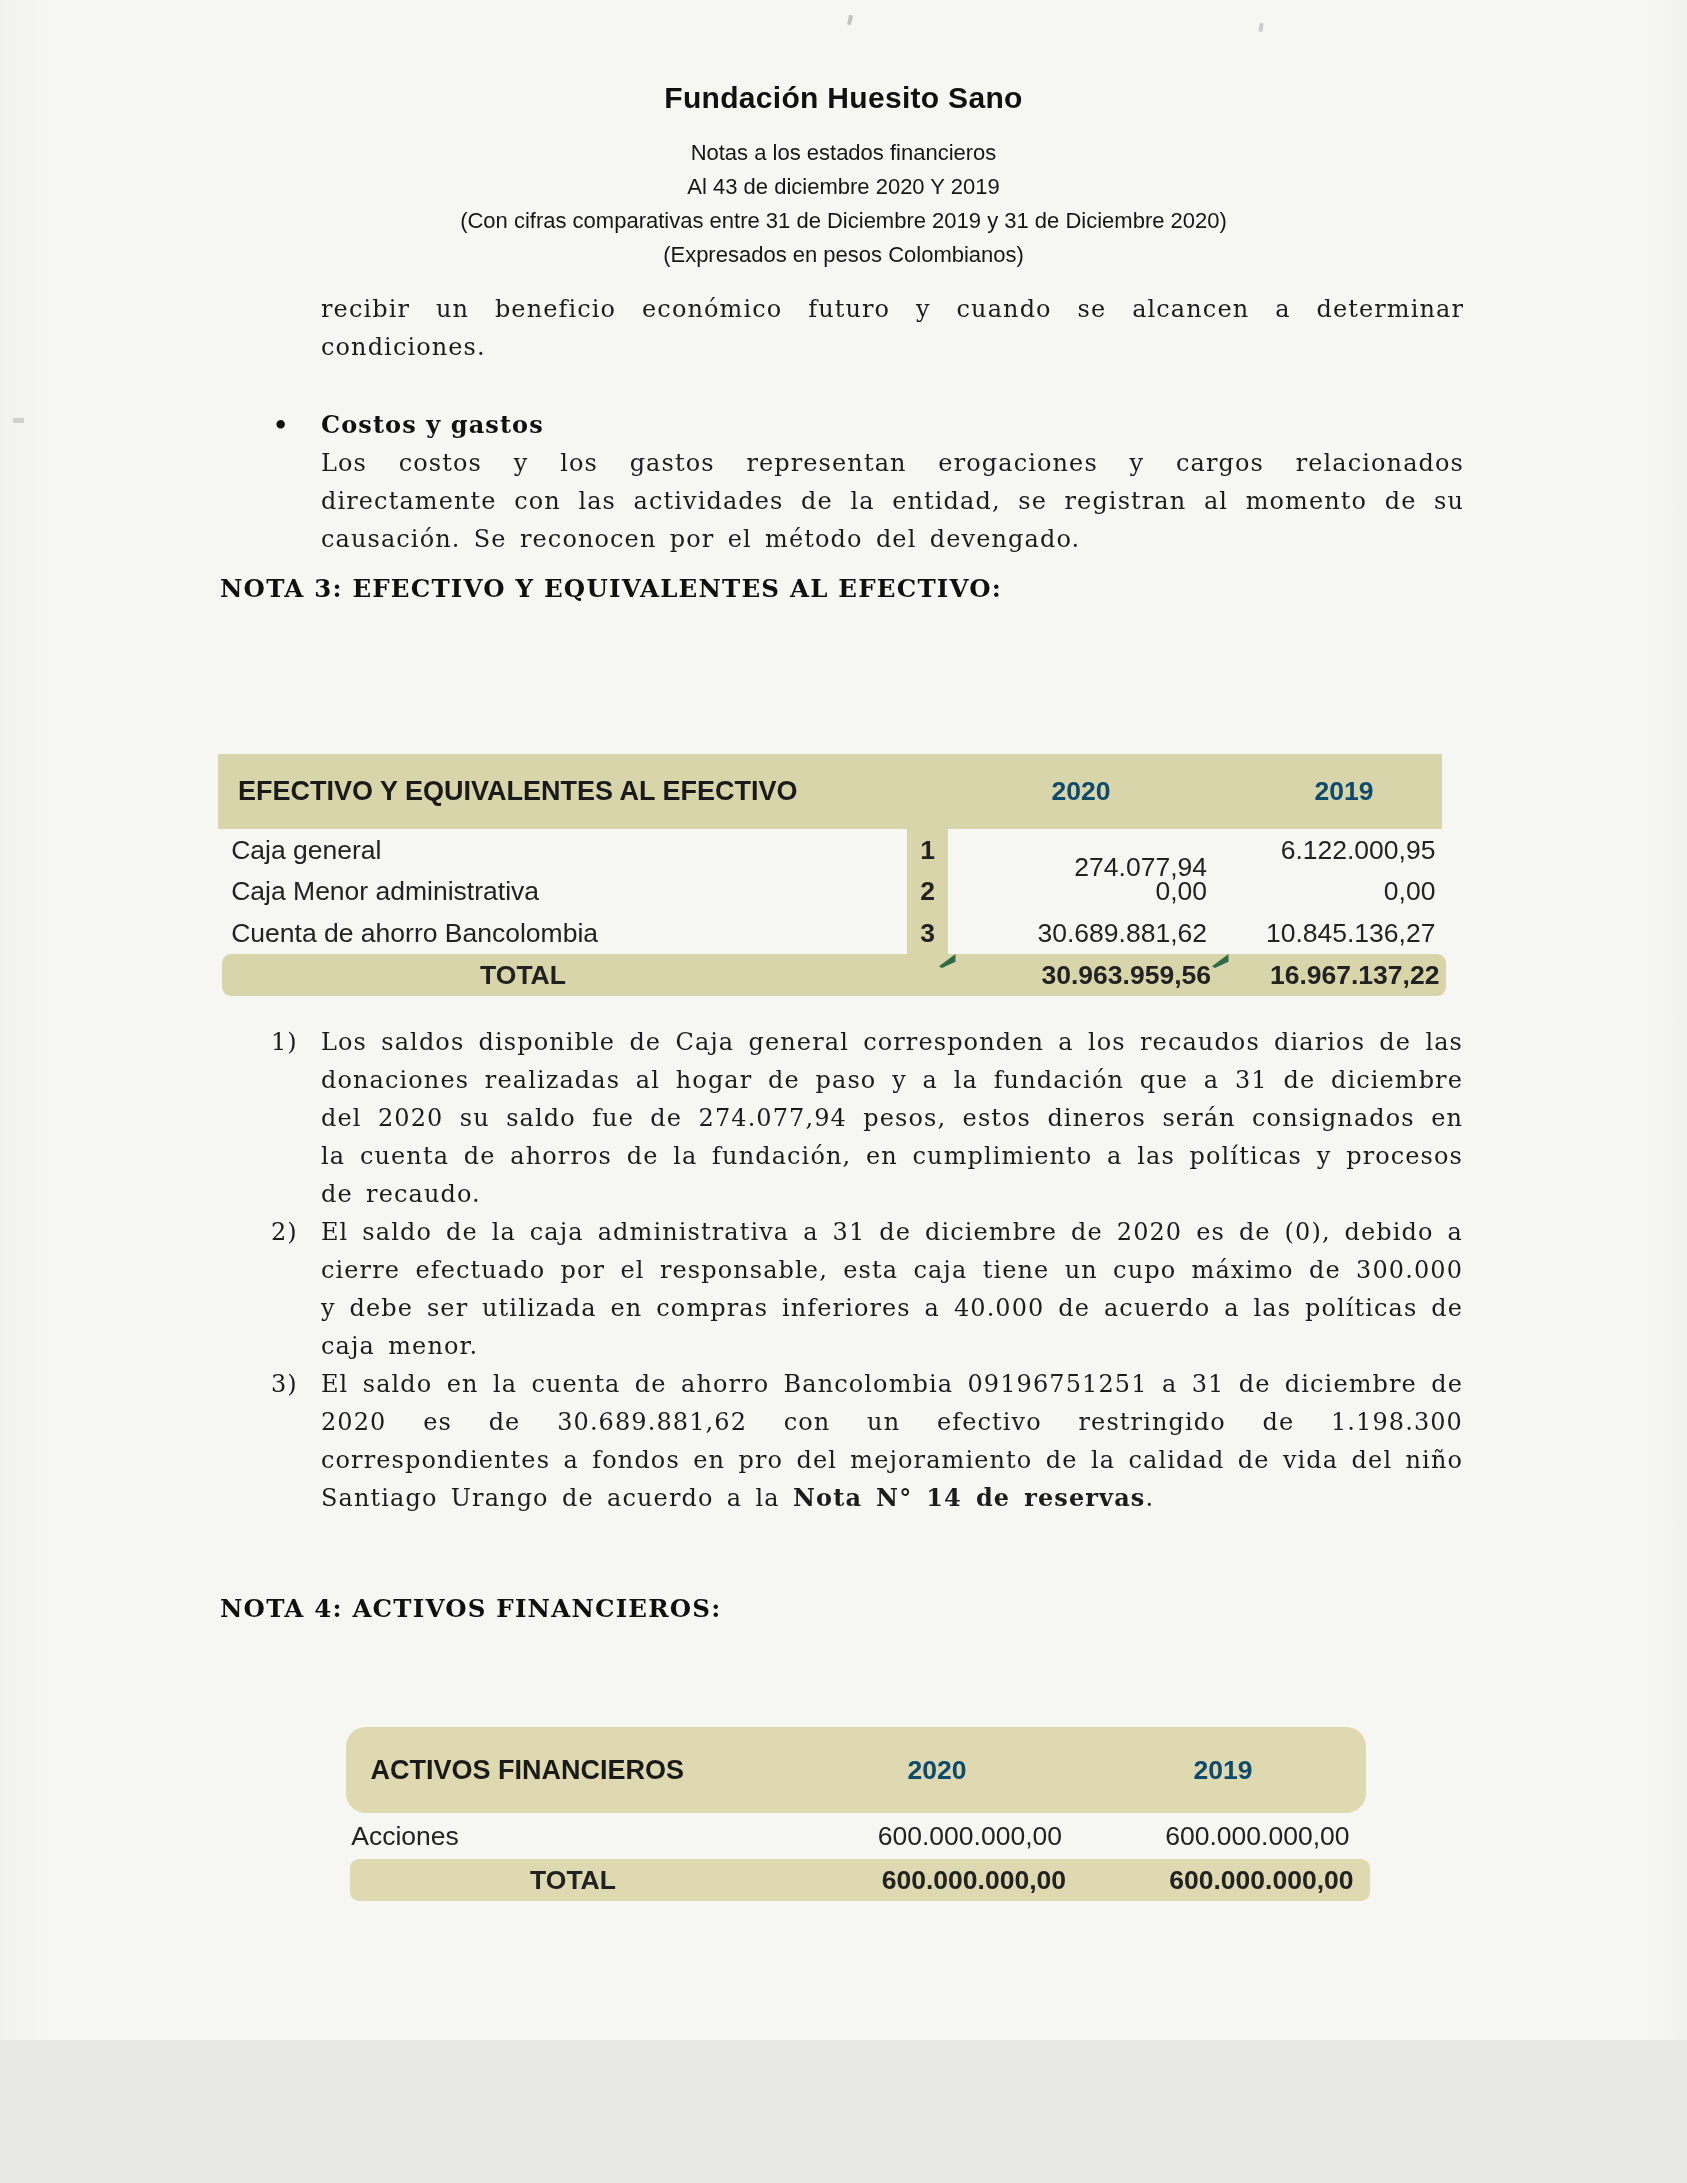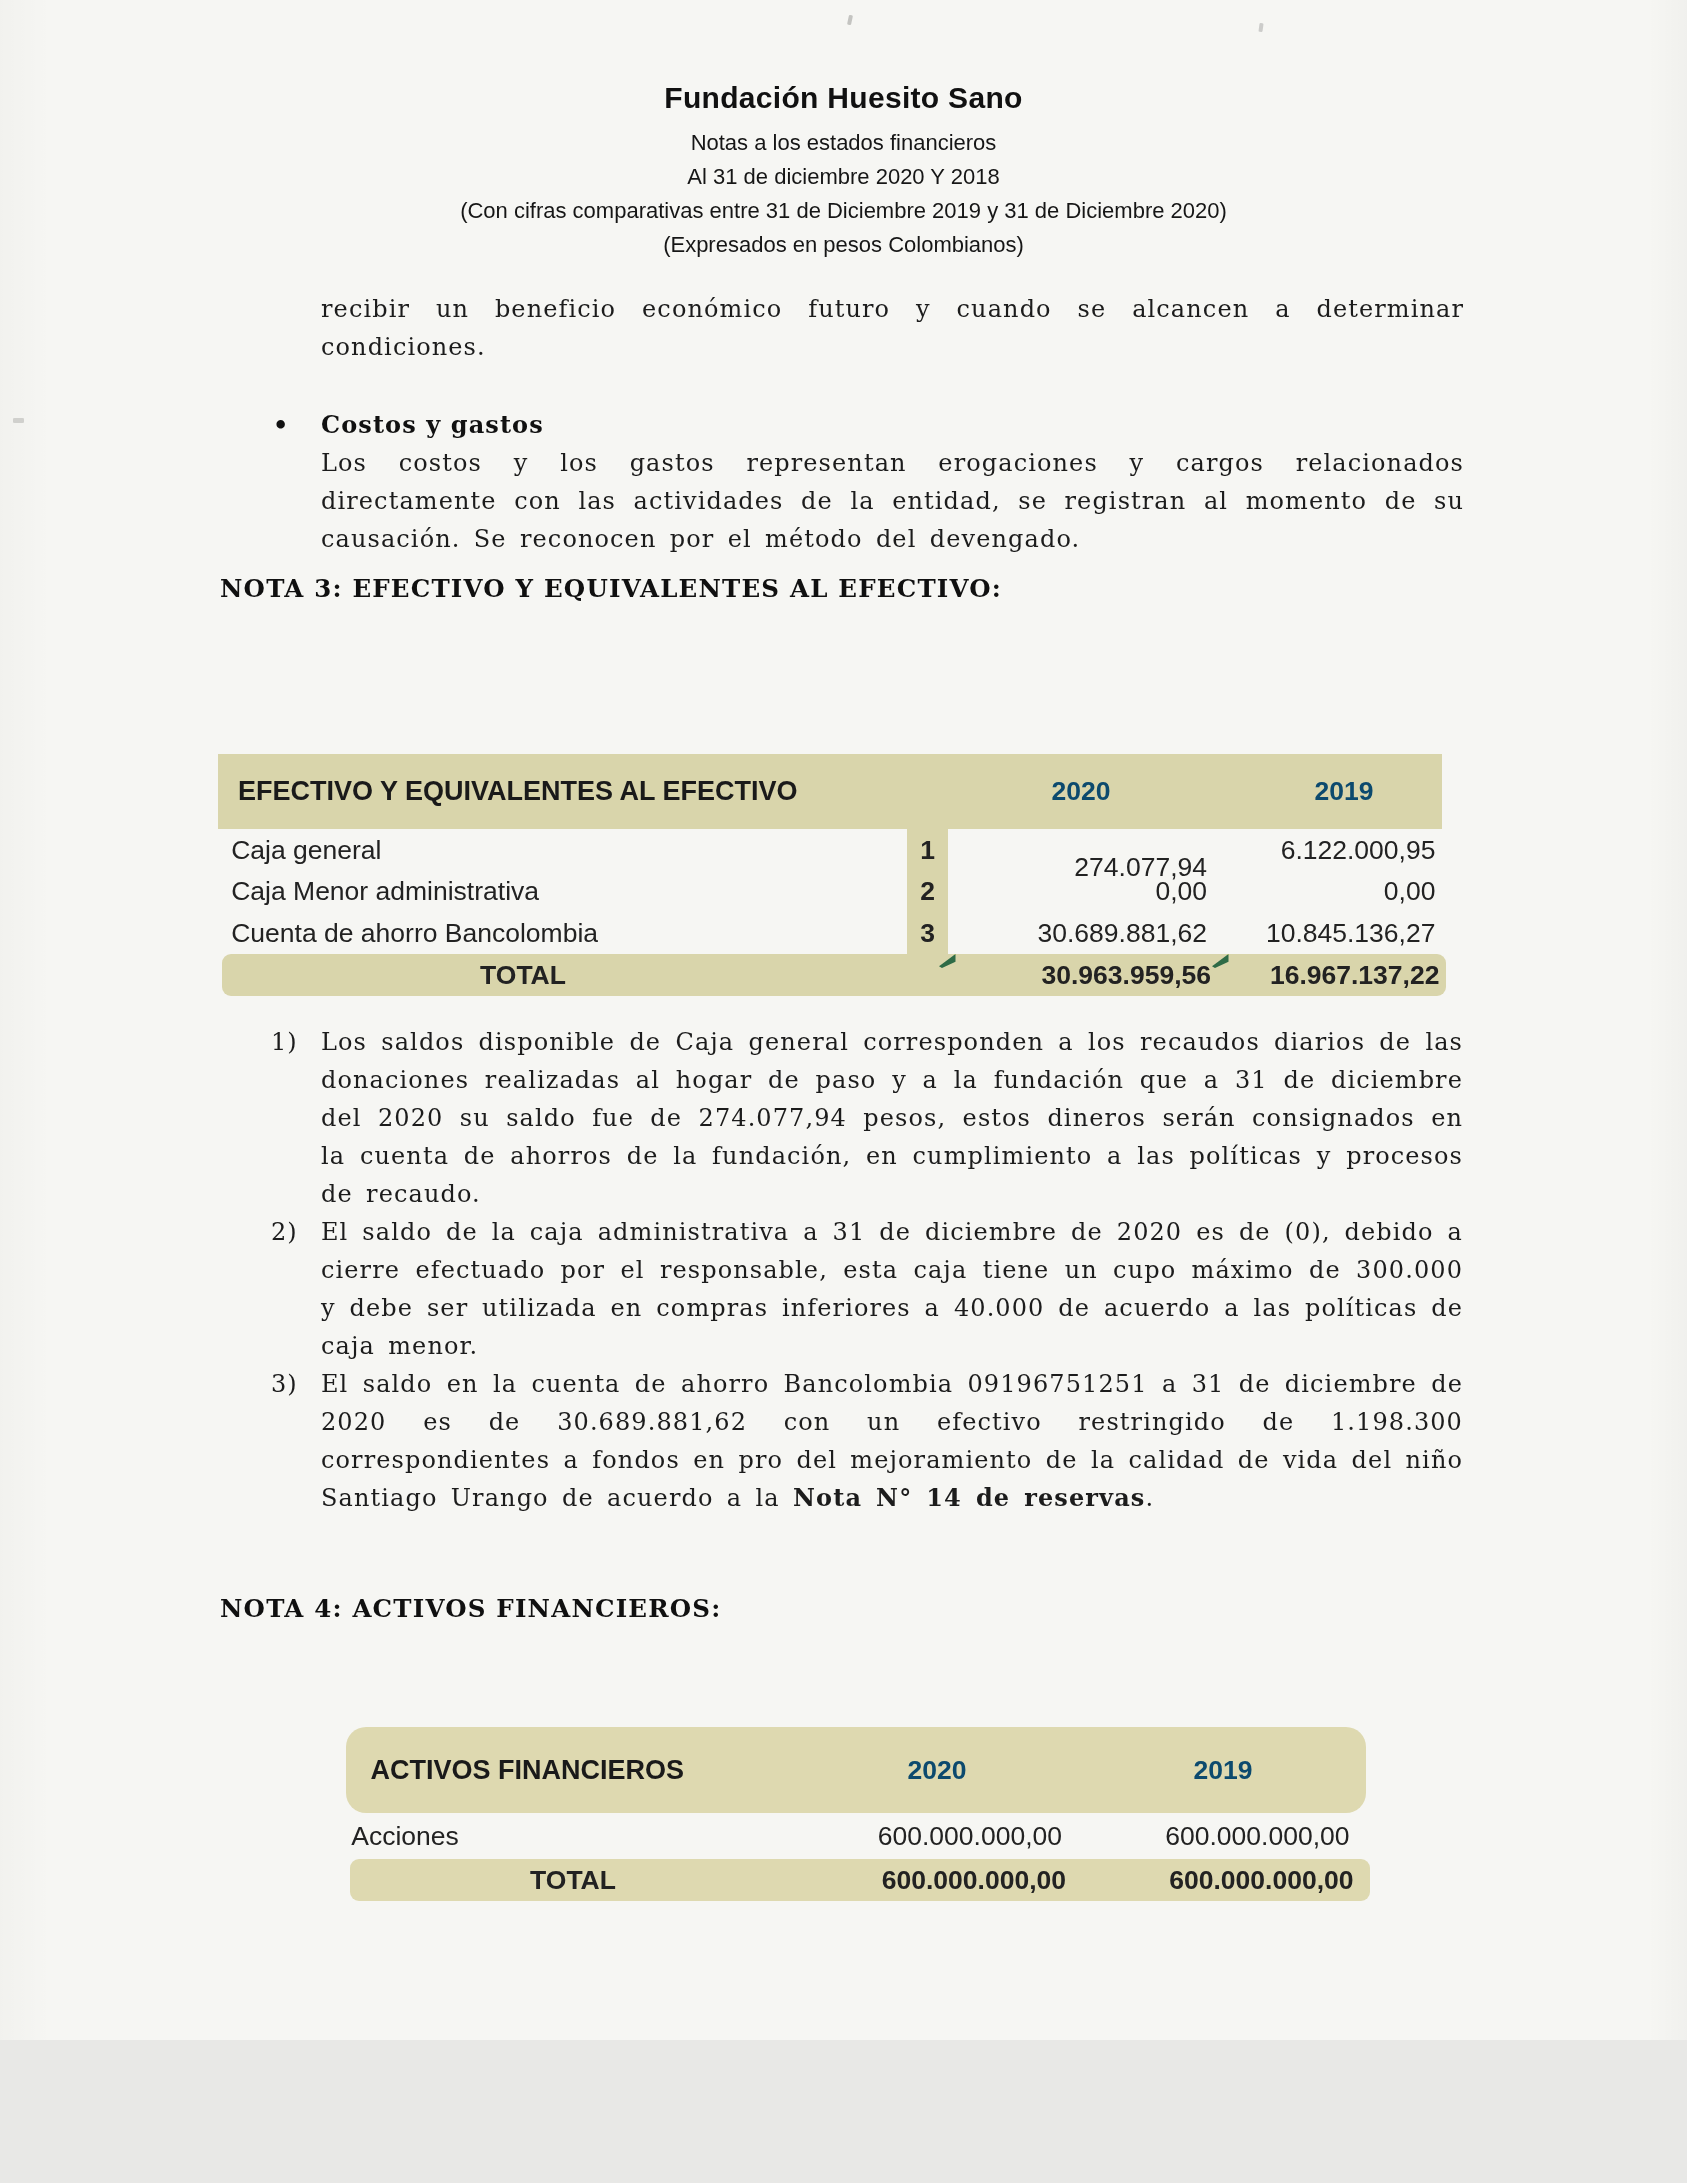--- a/index.html
+++ b/index.html
@@ -90,23 +90,23 @@
 <body>
 
 <div class="page">
 
   <div class="speck" style="left:848px;top:14.6px;width:4px;height:10px;opacity:.55;transform:rotate(12deg);"></div>
   <div class="speck" style="left:1259px;top:22.5px;width:4px;height:9.3px;opacity:.45;transform:rotate(8deg);"></div>
   <div class="speck" style="left:13.2px;top:418px;width:10.6px;height:4.6px;opacity:.4;"></div>
   <div class="speck" style="left:220px;top:2159px;width:6.6px;height:6.6px;opacity:.35;transform:rotate(30deg);"></div>
 
   <div class="abs sans doc-title" style="top:81px;left:0;">Fundación Huesito Sano</div>
-  <div class="abs sans doc-sub" style="top:126px;left:0;">
+  <div class="abs sans doc-sub" style="top:136px;left:0;">
     <div>Notas a los estados financieros</div>
-    <div>Al 31 de diciembre 2020 Y 2018</div>
+    <div>Al 43 de diciembre 2020 Y 2019</div>
     <div>(Con cifras comparativas entre 31 de Diciembre 2019 y 31 de Diciembre 2020)</div>
     <div>(Expresados en pesos Colombianos)</div>
   </div>
 
   <div class="abs para" style="top:290px;left:321px;width:1143px;">recibir un beneficio económico futuro y cuando se alcancen a determinar condiciones.</div>
 
   <div class="abs bullet-line" style="top:406px;left:273px;">
     <span class="bullet-dot">•</span><span>Costos y gastos</span>
   </div>
 

